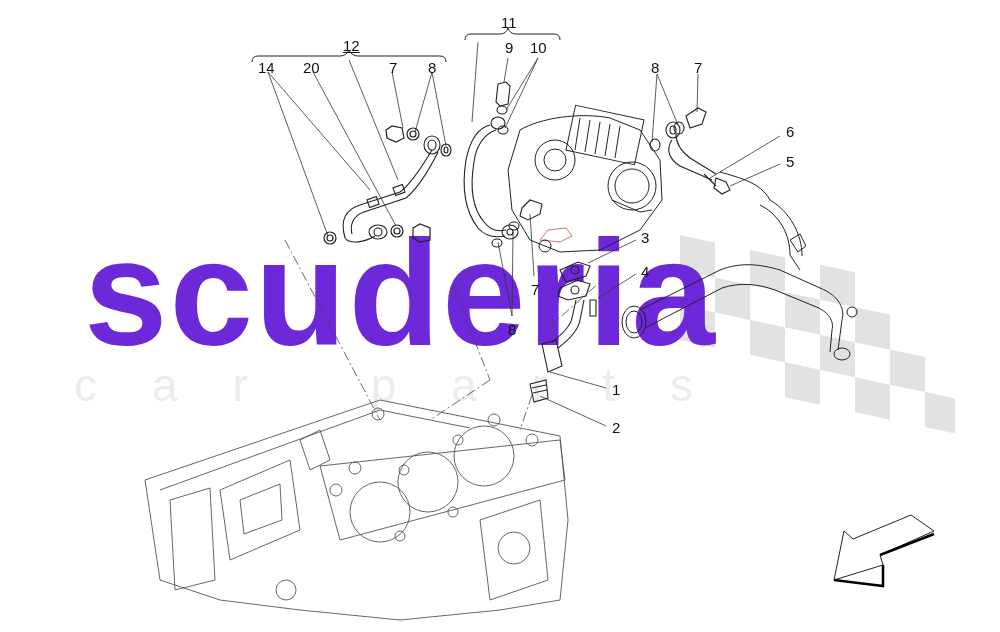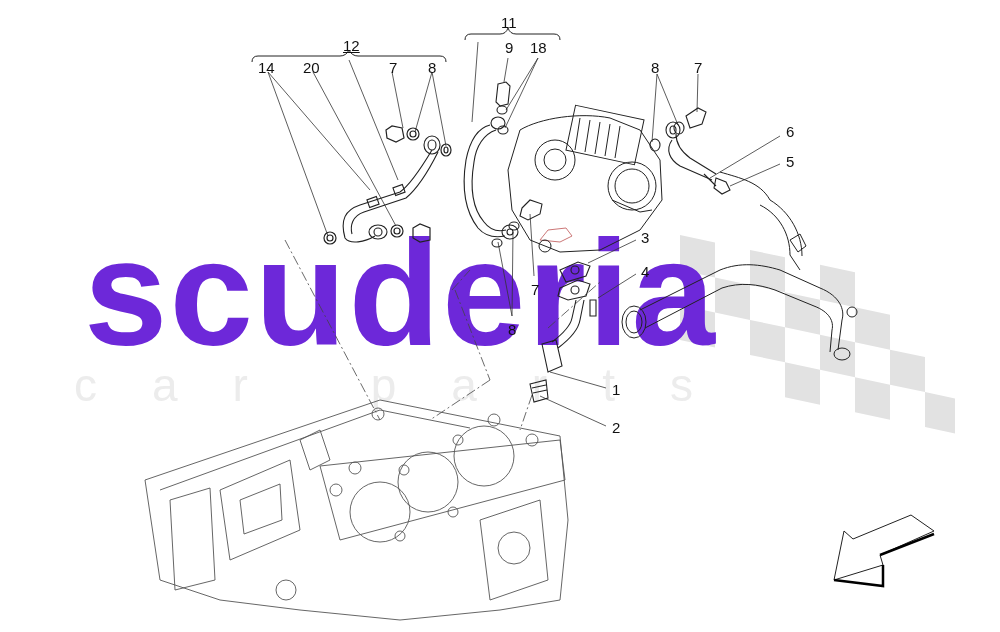--- a/index.html
+++ b/index.html
@@ -205,21 +205,21 @@
   </svg>
 
   <div class="callout" style="left:343px;top:38px;text-decoration:underline;">12</div>
   <div class="callout" style="left:501px;top:15px;">11</div>
 
   <div class="callout" style="left:258px;top:60px;">14</div>
   <div class="callout" style="left:303px;top:60px;">20</div>
   <div class="callout" style="left:389px;top:60px;">7</div>
   <div class="callout" style="left:428px;top:60px;">8</div>
   <div class="callout" style="left:505px;top:40px;">9</div>
-  <div class="callout" style="left:530px;top:40px;">18</div>
+  <div class="callout" style="left:530px;top:40px;">10</div>
   <div class="callout" style="left:651px;top:60px;">8</div>
   <div class="callout" style="left:694px;top:60px;">7</div>
   <div class="callout" style="left:786px;top:124px;">6</div>
   <div class="callout" style="left:786px;top:154px;">5</div>
   <div class="callout" style="left:641px;top:230px;">3</div>
   <div class="callout" style="left:641px;top:264px;">4</div>
   <div class="callout" style="left:531px;top:282px;">7</div>
   <div class="callout" style="left:508px;top:322px;">8</div>
   <div class="callout" style="left:612px;top:382px;">1</div>
   <div class="callout" style="left:612px;top:420px;">2</div>

